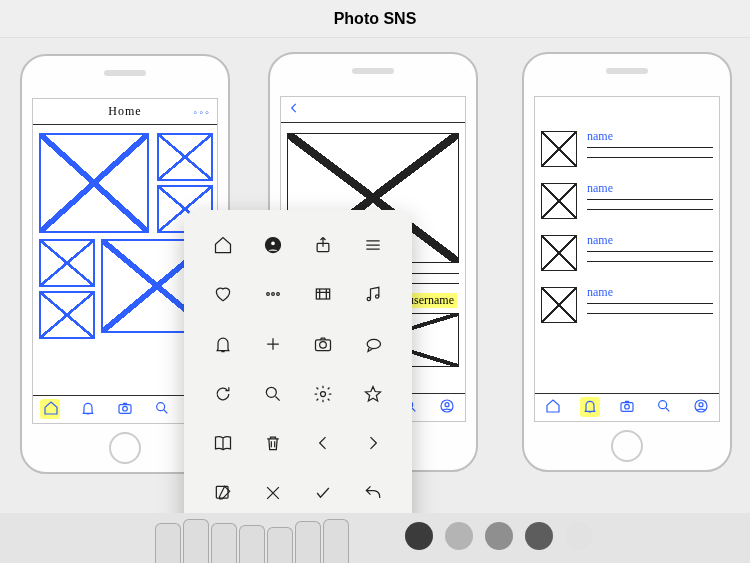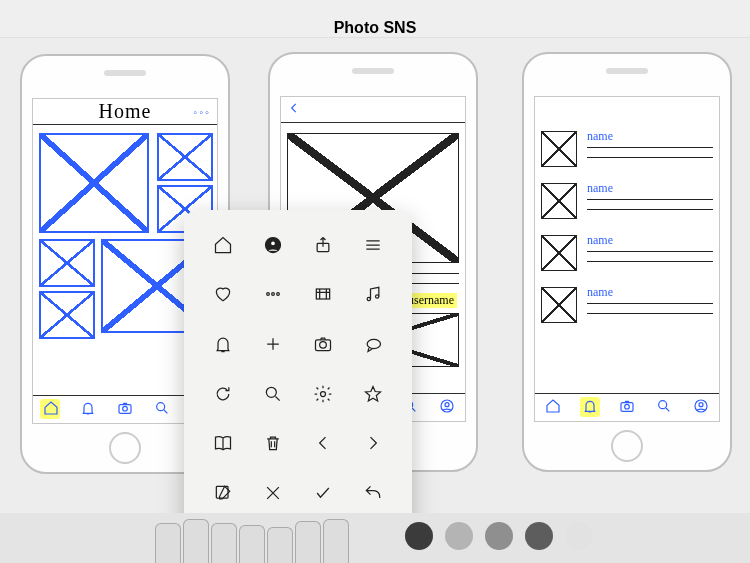--- a/index.html
+++ b/index.html
@@ -1,19 +1,19 @@
 <!DOCTYPE html>
 <html><head>
 <meta charset="utf-8">
 <style>
   * { margin: 0; padding: 0; box-sizing: border-box; }
   body { font-family: -apple-system, "Helvetica Neue", sans-serif; background: #e8e8e8; width: 750px; height: 563px; overflow: hidden; position: relative; }
 
   
-  .top-bar { height: 38px; background:#efefef; display:flex; align-items:flex-end; padding:0 12px; border-bottom:1px solid #e0e0e0; position:relative;}
+  .top-bar { height: 38px; background:#efefef; display:flex; align-items:center; padding:0 12px; border-bottom:1px solid #e0e0e0; position:relative;}
   .top-bar .left  { display:flex; gap:10px; align-items:center; }
   .top-bar .right { position:absolute; right:14px; display:flex; gap:16px; align-items:center;}
   .top-bar .title { position:absolute; left:50%; transform:translateX(-50%); font-weight:600; font-size:16px;}
   .top-bar svg { stroke:#555; fill:none; stroke-width:1.5;}
 
   
   .workspace { position:absolute; inset:38px 0 50px 0; background:#ededed; }
   .phone { position:absolute; width:210px; height:420px; background:#fefefe;
            border:2px solid #bfbfbf; border-radius:26px; }
   .phone.left  { left:20px;  top:16px; }
@@ -26,21 +26,21 @@
   .screen { position:absolute; inset:42px 10px 48px 10px; background:#fff; border:1px solid #c8c8c8;}
   .dots-bg { background-image: radial-gradient(#d3d3d3 0.7px, transparent 0.7px);
              background-size: 8px 8px; }
 
   .hand { font-family: "Comic Sans MS", "Segoe Script", cursive; }
   .nav-row { position:absolute; top:0; left:0; right:0; height:26px; border-bottom:1.5px solid #2e2e2e;
              display:flex; align-items:center; justify-content:center;}
   .nav-row .more { position:absolute; right:6px; color:#2f60ff; letter-spacing:2px; font-size:11px;}
   .nav-row .back { position:absolute; left:6px; color:#2f60ff;}
   .nav-row .check{ position:absolute; right:6px; color:#2f60ff;}
-  .nav-title { font-size:20px; letter-spacing:1px;}
+  .nav-title { font-size:12px; letter-spacing:1px;}
 
   .tab-row { position:absolute; bottom:0; left:0; right:0; height:28px; border-top:1.5px solid #2e2e2e;
              display:flex; justify-content:space-around; align-items:center;}
   .tab-row svg { width:16px; height:16px; stroke:#2f60ff; fill:none; stroke-width:1.8;}
   .hl { position:absolute; width:20px; height:20px; background:rgba(255,255,0,.55); border-radius:3px; }
 
   
   .imgbox { position:absolute; border:2px solid #2f60ff; }
   .imgbox::before, .imgbox::after {content:"";position:absolute;inset:0;}
   .imgbox::before{ background:linear-gradient(to top right, transparent 48%, #2f60ff 48%, #2f60ff 52%, transparent 52%);}

